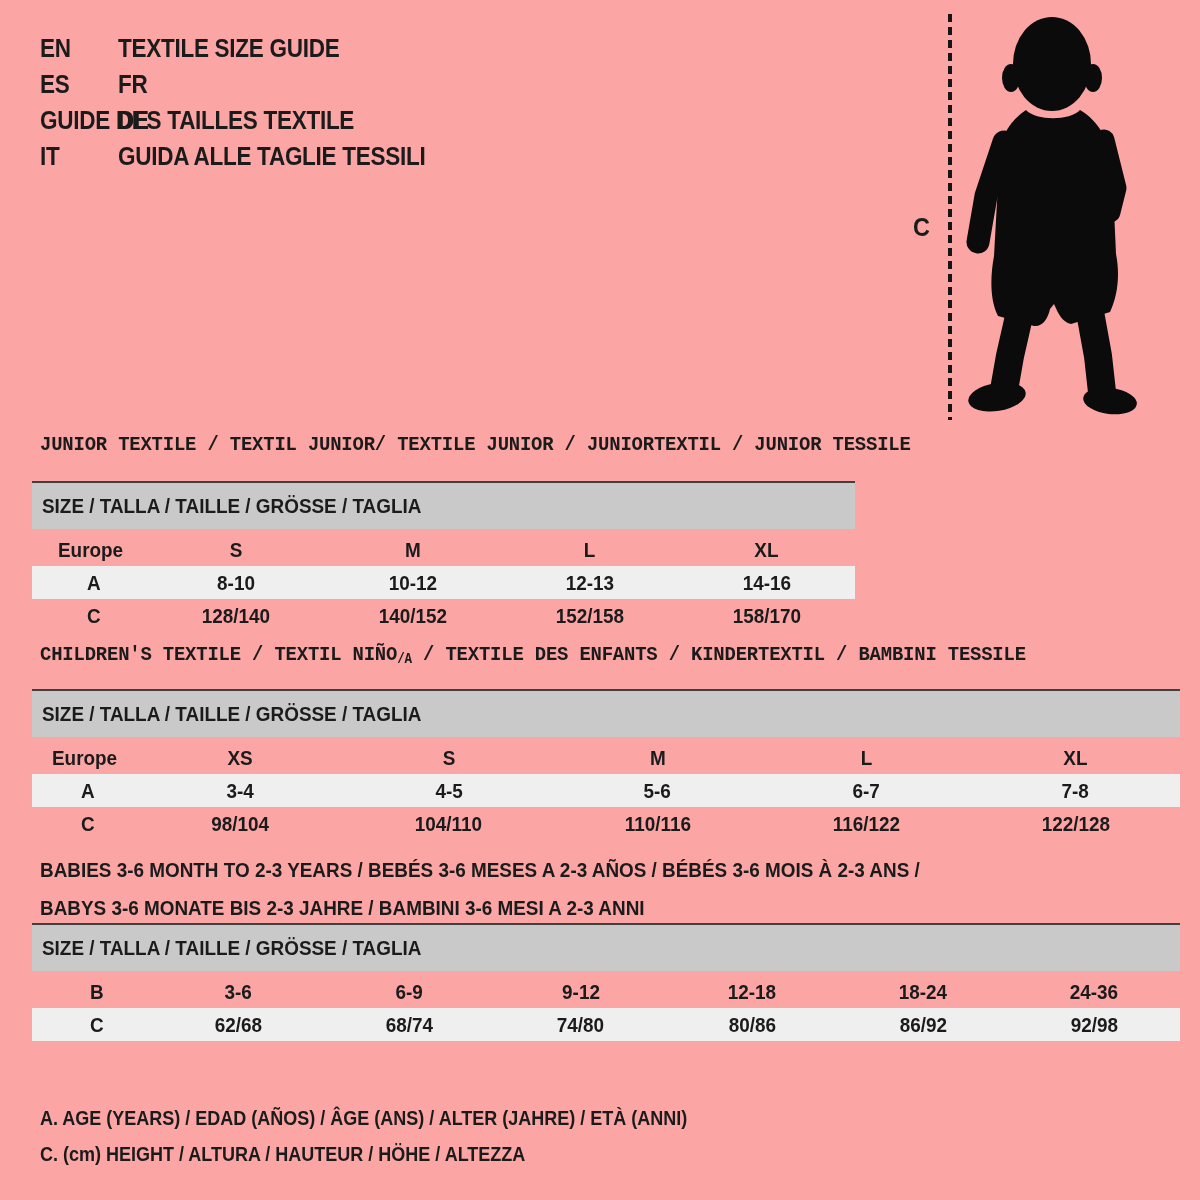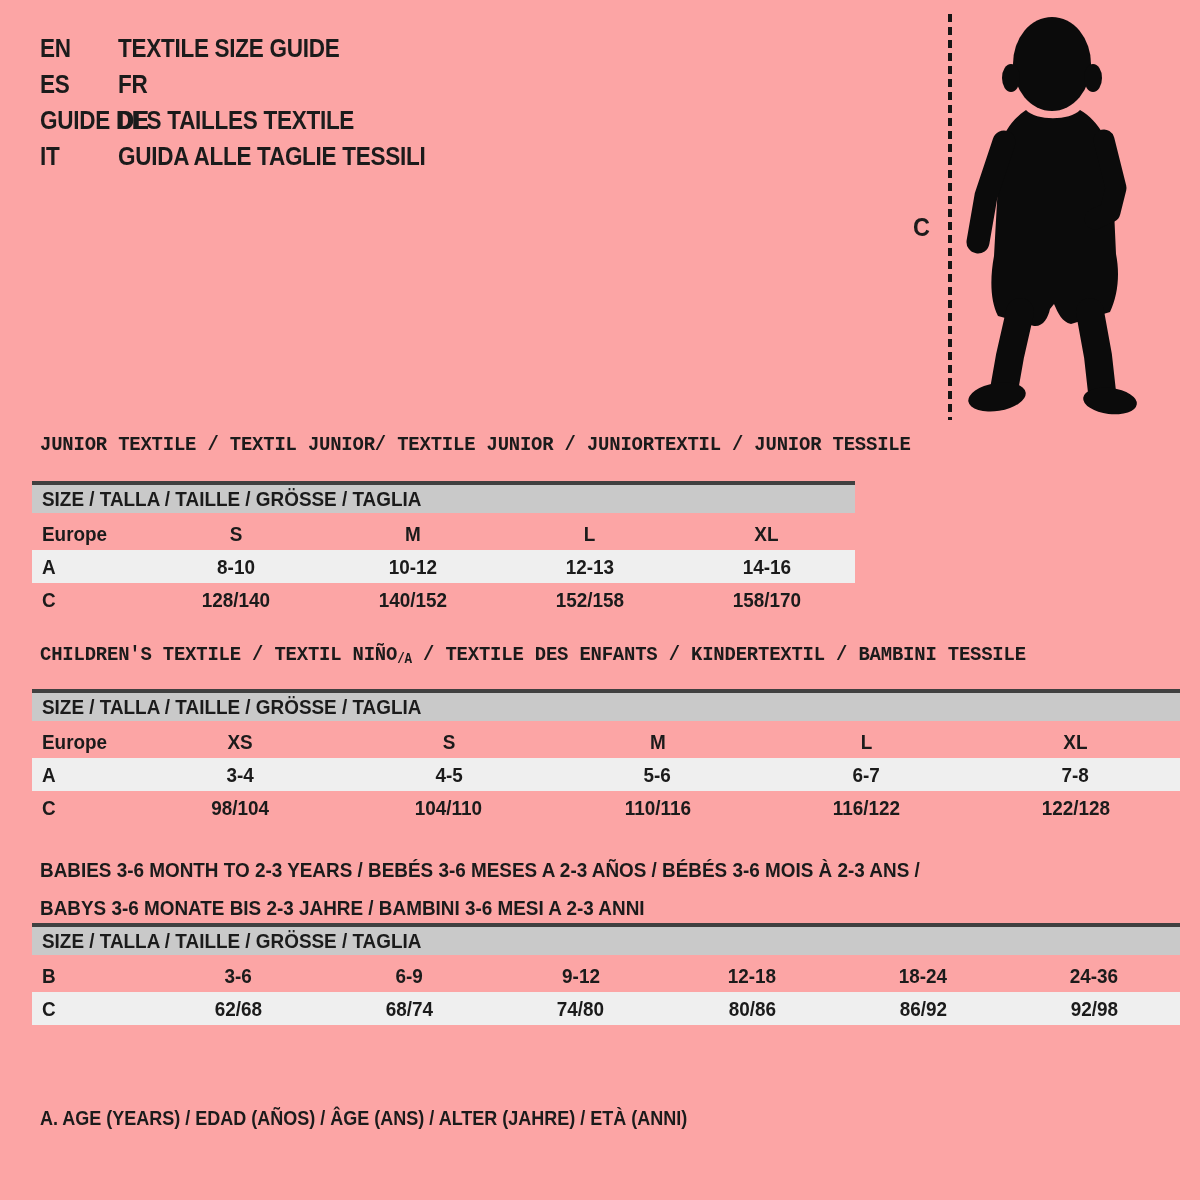--- a/index.html
+++ b/index.html
@@ -21,26 +21,26 @@
                   background:repeating-linear-gradient(to bottom, #151515 0 8px, transparent 8px 13px); }
   .measure-label { position:absolute; left:912px; top:212px; font-size:26px; }
   .figure-svg { position:absolute; left:964px; top:16px; width:178px; height:404px; }
 
   
   .sec-title { position:absolute; left:40px; font-size:21px; letter-spacing:-0.2px;font-family:Liberation Mono, monospace; }
   .sub { font-size:14px; position:relative; top:3px; }
 
   
   .tbl { position:absolute; left:32px; }
-  .bar { height:32px; background:#c9c9c9; border-top:4px solid #404040;
+  .bar { height:48px; background:#c9c9c9; border-top:2px solid #404040;
          display:flex; align-items:center; padding-left:10px; font-size:21px; margin-bottom:4px; }
   .row { display:flex; height:33px; align-items:center; font-size:21px; }
   .row.alt { background:#efefef; }
   .cell { text-align:center; }
-  .cell.lbl { text-align:left; padding-left:10px; }
+  .cell.lbl { text-align:center; padding-left:10px; }
   .junior   { width:823px; }
   .junior .lbl { width:14%; }   .junior .c { width:21.5%; }
   .children { width:1148px; }
   .children .lbl { width:9%; }  .children .c { width:18.2%; }
   .babies   { width:1148px; }
   .babies .lbl { width:10.5%; } .babies .c { width:14.916%; }
 
   
   .babies-title { position:absolute; left:40px; font-size:21px; line-height:38px; }
 
@@ -178,15 +178,16 @@
       <div class="cell c"><span class="cond">68/74</span></div>
       <div class="cell c"><span class="cond">74/80</span></div>
       <div class="cell c"><span class="cond">80/86</span></div>
       <div class="cell c"><span class="cond">86/92</span></div>
       <div class="cell c"><span class="cond">92/98</span></div>
     </div>
   </div>
 
   <div class="foot">
     <div><span class="cond-l">A. AGE (YEARS) / EDAD (AÑOS) / ÂGE (ANS) / ALTER (JAHRE) / ETÀ (ANNI)</span></div>
+    <div><span class="cond-l">C. (cm) HEIGHT / ALTURA / HAUTEUR / HÖHE / ALTEZZA</span></div>
   </div>
 
 </div>
 
 </body></html>

